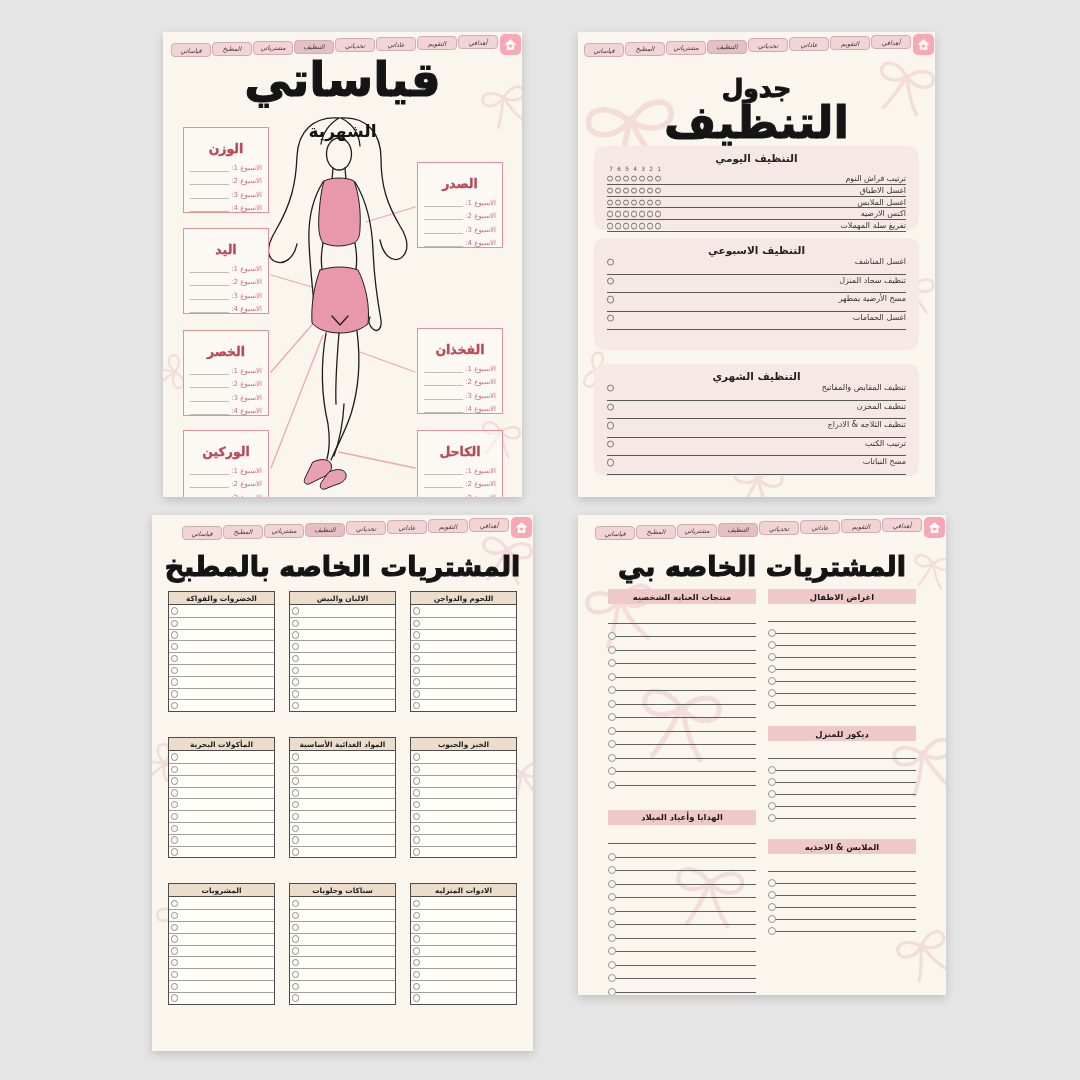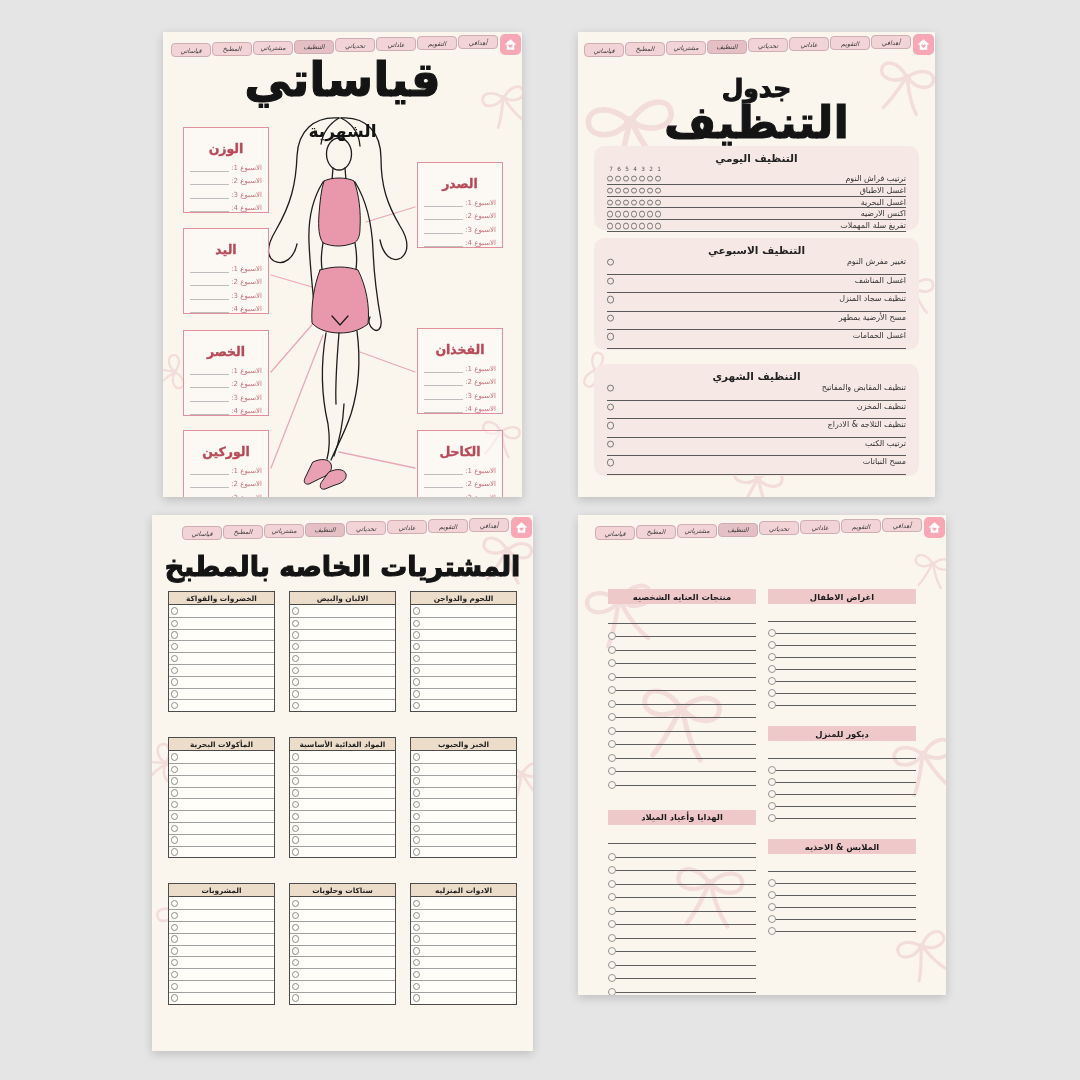--- a/index.html
+++ b/index.html
@@ -387,21 +387,21 @@
             <span class="c-circle"></span>
             <span class="c-circle"></span>
             <span class="c-circle"></span>
             <span class="c-circle"></span>
             <span class="c-circle"></span>
             <span class="c-circle"></span>
             <span class="c-circle"></span>
           </span>
         </div>
         <div class="c-row">
-          <span class="c-label">اغسل البحرية</span>
+          <span class="c-label">اغسل الملابس</span>
           <span class="c-spacer"></span>
           <span class="c-circles">
             <span class="c-circle"></span>
             <span class="c-circle"></span>
             <span class="c-circle"></span>
             <span class="c-circle"></span>
             <span class="c-circle"></span>
             <span class="c-circle"></span>
             <span class="c-circle"></span>
           </span>
@@ -430,27 +430,20 @@
             <span class="c-circle"></span>
             <span class="c-circle"></span>
             <span class="c-circle"></span>
           </span>
         </div>
       </div>
   </div>
   <div class="clean-panel weeklike" id="panel-weekly">
     <div class="cp-title">التنظيف الاسبوعي</div>
     <div class="rows">
-        <div class="c-row">
-          <span class="c-label">تغيير مفرش النوم</span>
-          <span class="c-spacer"></span>
-          <span class="c-circles">
-            <span class="c-circle"></span>
-          </span>
-        </div>
         <div class="c-row">
           <span class="c-label">اغسل المناشف</span>
           <span class="c-spacer"></span>
           <span class="c-circles">
             <span class="c-circle"></span>
           </span>
         </div>
         <div class="c-row">
           <span class="c-label">تنظيف سجاد المنزل</span>
           <span class="c-spacer"></span>
@@ -852,20 +845,21 @@
   <span class="tab" style="margin-top: 1px;">أهدافي</span>
       <span class="tab" style="margin-top: 2.15px;">التقويم</span>
       <span class="tab" style="margin-top: 3.3px;">عاداتي</span>
       <span class="tab" style="margin-top: 4.45px;">تحدياتي</span>
       <span class="tab tab-hl" style="margin-top: 5.6px;">التنظيف</span>
       <span class="tab" style="margin-top: 6.75px;">مشترياتي</span>
       <span class="tab" style="margin-top: 7.9px;">المطبخ</span>
       <span class="tab" style="margin-top: 9.05px;">قياساتي</span>
     </div>
 
+  <div class="p-title fat" style="top:36px;font-size:27px">المشتريات الخاصه بي</div>
   <div class="s-col col-right" id="col-right">
       <div class="s-sec">
         <div class="s-head">اغراض الاطفال</div>
         <div class="s-row"></div>
         <div class="s-row">
           <span class="s-circle"></span>
         </div>
         <div class="s-row">
           <span class="s-circle"></span>
         </div>

